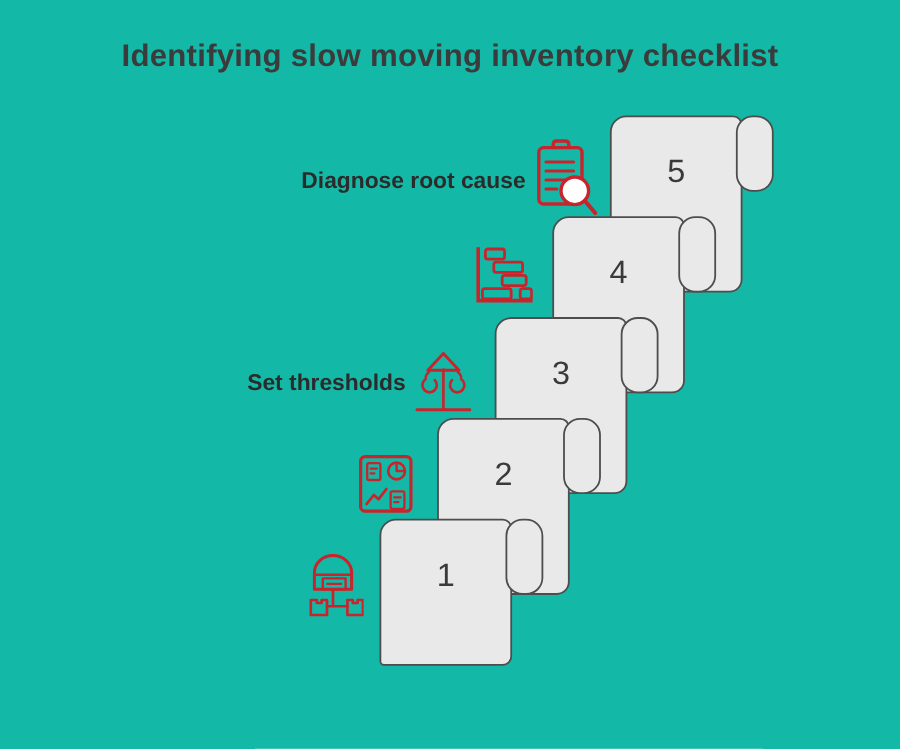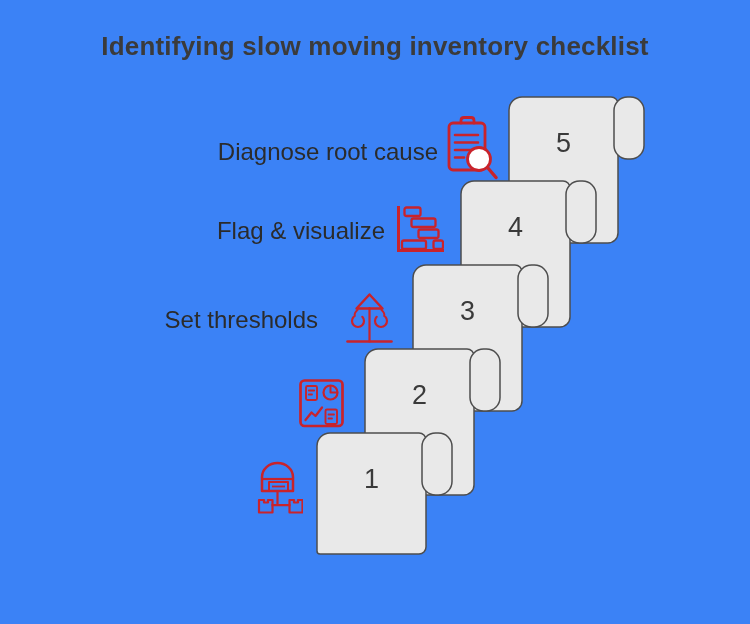--- a/index.html
+++ b/index.html
@@ -1,23 +1,23 @@
 <!DOCTYPE html>
 <html><head>
 <meta charset="utf-8">
 <style>
   html,body{margin:0;padding:0;background:#ffffff;}
   body{width:750px;height:624px;overflow:hidden;font-family:"Liberation Sans",sans-serif;}
-  .stage{position:relative;width:750px;height:624px;background:#3b82f6;}
+  .stage{position:relative;width:750px;height:624px;background:#14b8a6;}
   .title{position:absolute;left:0;top:31px;width:750px;text-align:center;
          font-size:26px;font-weight:600;color:#3b3b3b;letter-spacing:0.2px;}
   .cards-layer{position:absolute;left:0;top:0;width:750px;height:624px;}
   .num{position:absolute;width:109px;text-align:center;font-size:27px;
        font-weight:500;color:#3a3a3a;line-height:30px;}
-  .lbl{position:absolute;white-space:nowrap;font-size:24px;font-weight:400;
+  .lbl{position:absolute;white-space:nowrap;font-size:19px;font-weight:700;
        color:#2b2b2b;line-height:28px;height:28px;}
   .icon{position:absolute;}
 </style>
 </head>
 <body>
 
 <div class="stage">
 
   <div class="title">Identifying slow moving inventory checklist</div>
 
@@ -44,22 +44,21 @@
     </g>
   </svg>
 
   <div class="num" style="left:509px;top:128px;">5</div>
   <div class="num" style="left:461px;top:212px;">4</div>
   <div class="num" style="left:413px;top:296px;">3</div>
   <div class="num" style="left:365px;top:380px;">2</div>
   <div class="num" style="left:317px;top:464px;">1</div>
 
   <div class="lbl" style="right:312px;top:138px;">Diagnose root cause</div>
-  <div class="lbl" style="right:365px;top:217px;">Flag &amp; visualize</div>
-  <div class="lbl" style="right:432px;top:306px;">Set thresholds</div>
+  <div class="lbl" style="right:412px;top:306px;">Set thresholds</div>
 
   <svg class="icon" style="left:446px;top:114px;" width="52" height="67" viewBox="0 0 52 67" fill="none" stroke="#c9232b" stroke-width="2.8" stroke-linecap="round">
     <rect x="3" y="9" width="36" height="47" rx="4"></rect>
     <path d="M15,9 V6.5 Q15,3.5 18,3.5 H25 Q28,3.5 28,6.5 V9"></path>
     <path d="M9,21 H32 M9,28.5 H32 M9,36 H26 M9,43.5 H18" stroke-width="2.6"></path>
     <circle cx="33" cy="45" r="11.5" fill="#ffffff"></circle>
     <path d="M41.5,53.5 L50,63.5" stroke-width="3.4"></path>
   </svg>
 
   <svg class="icon" style="left:393px;top:205px;" width="51" height="51" viewBox="0 0 51 51" fill="none" stroke="#c9232b">

